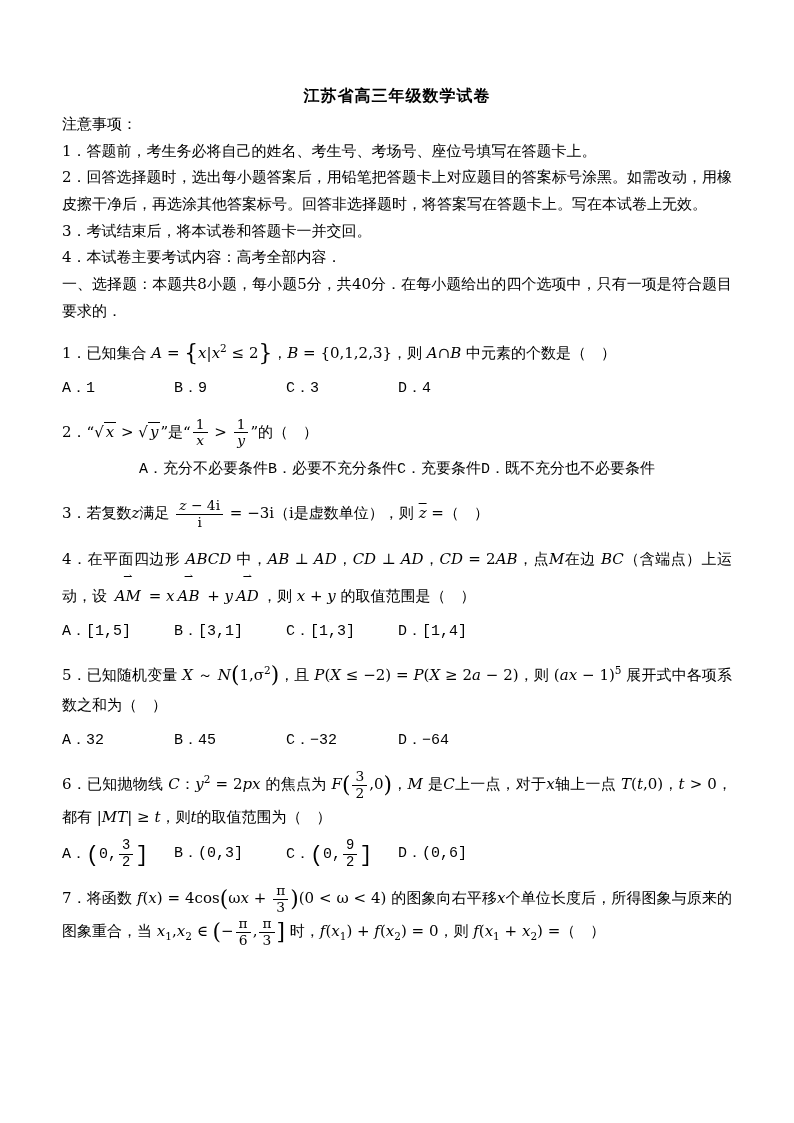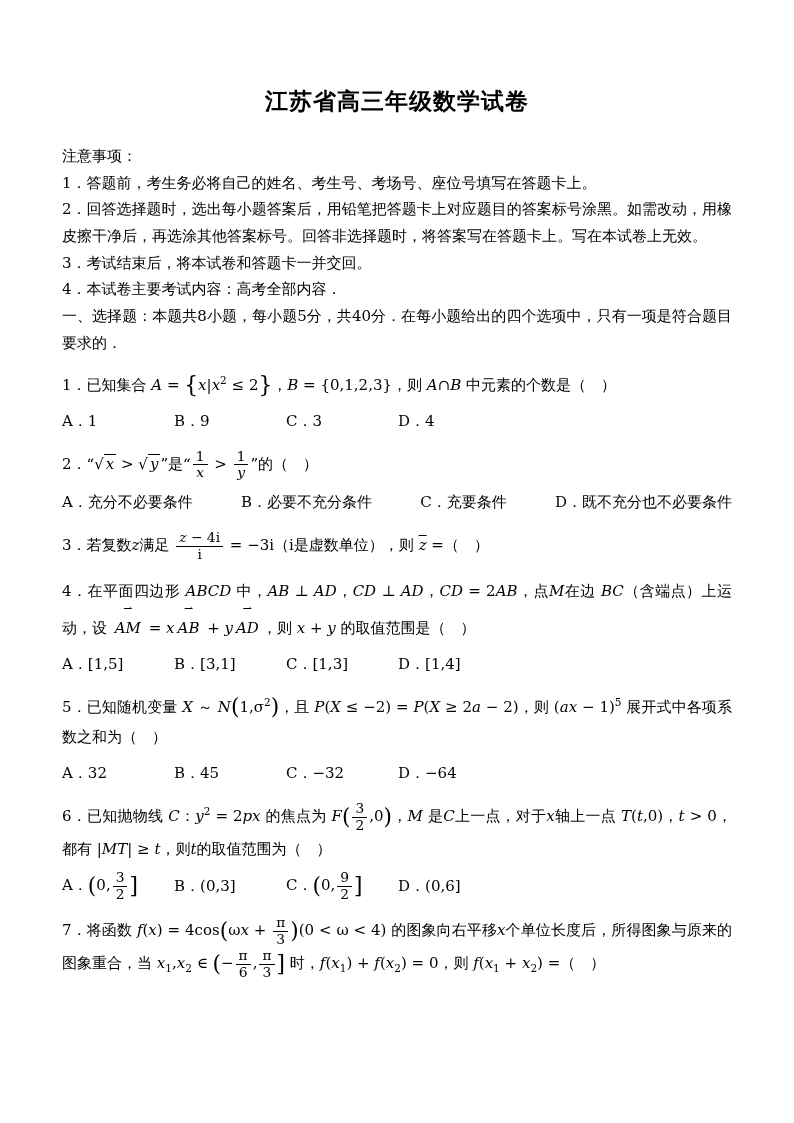--- a/index.html
+++ b/index.html
@@ -8,43 +8,44 @@
     background: #ffffff;
     color: #000000;
     font-family: "DejaVu Serif", "Liberation Serif", serif;
     font-size: 15px;
     overflow: hidden;
   }
   .page { padding: 86px 62px 40px 62px; }
 
   .doc-title {
     text-align: center;
-    font-size: 23px;
+    font-size: 16px;
     font-weight: bold;
-    margin-bottom: 26px;
+    margin-bottom: 4px;
     letter-spacing: 1px;
   }
 
   .notice p, .section-heading {
     font-weight: normal;
     line-height: 1.78;
     text-align: justify;
   }
 
   .question { margin-top: 13px; }
   .stem { line-height: 2.0; text-align: justify; }
   .options {
     display: flex;
     flex-wrap: wrap;
     align-items: center;
     margin-top: 6px;
     line-height: 2.0;
+    font-family: Liberation Mono, monospace;
   }
   .options .opt { min-width: 100px; margin-right: 12px; white-space: nowrap; }
-  .options.spread { justify-content: space-between; }
+  .options.spread { justify-content: center; }
   .options.spread .opt { min-width: 0; margin-right: 0; }
 
   
   i { font-style: italic; }
   sup { font-size: 0.7em; }
   sub { font-size: 0.7em; }
 
   .frac {
     display: inline-flex;
     flex-direction: column;

